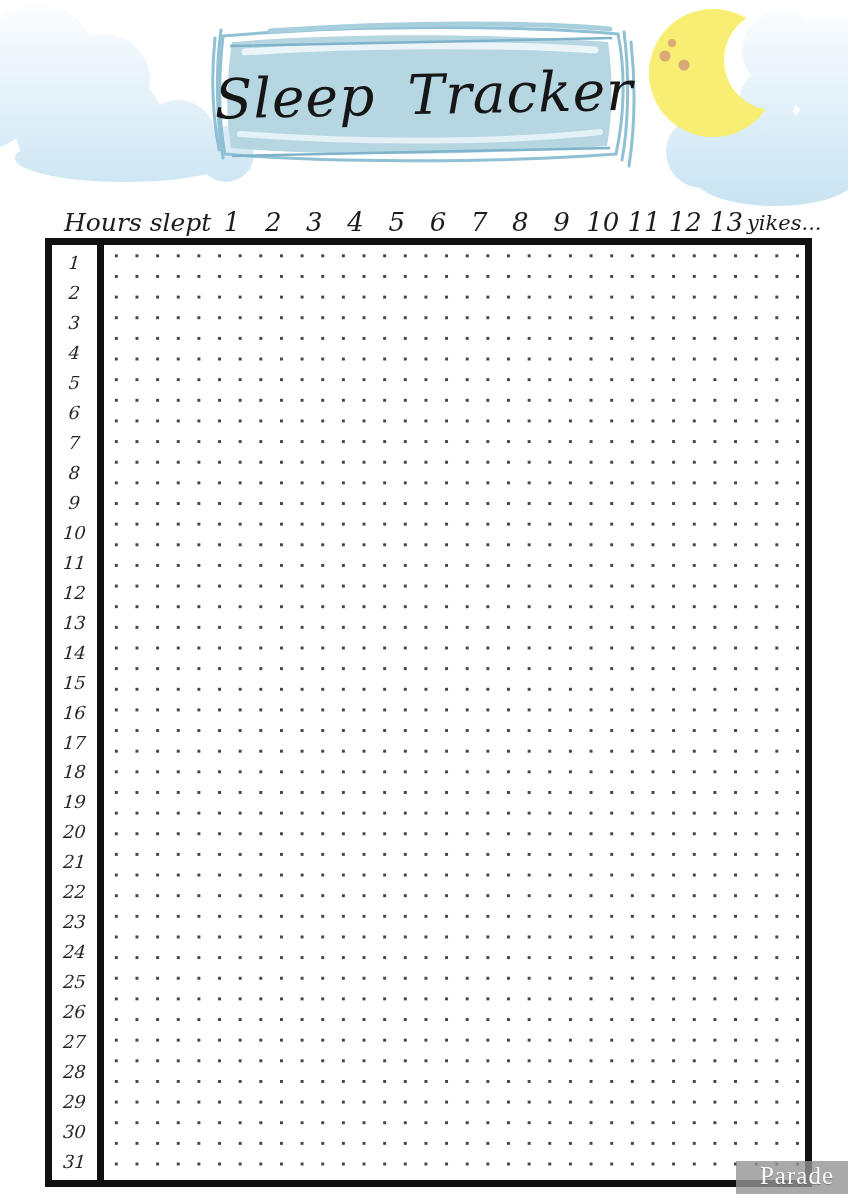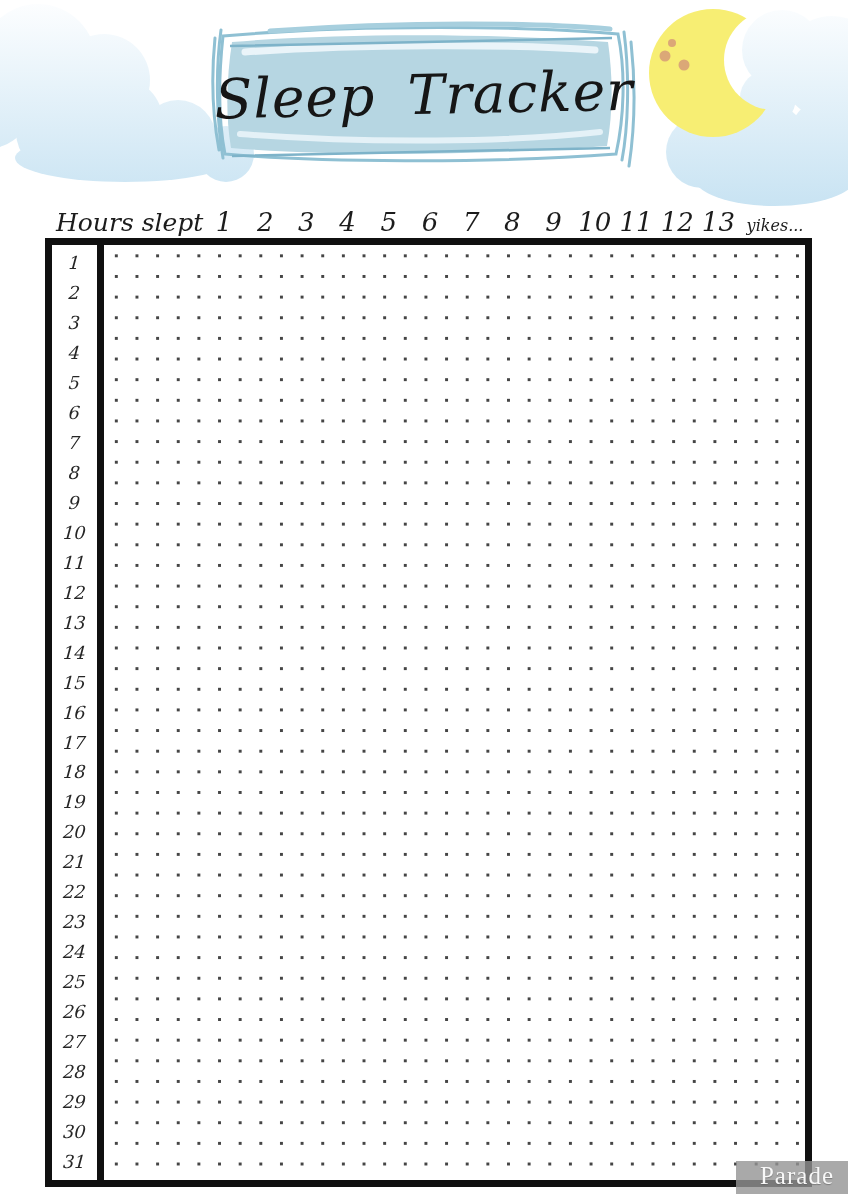--- a/index.html
+++ b/index.html
@@ -18,27 +18,27 @@
     position:relative; z-index:1; margin:0; width:100%; height:100%;
     display:flex; align-items:center; justify-content:center;
     font-size:55px; font-weight:400; font-style:italic;
     letter-spacing:1px; word-spacing:14px; color:#161616;
     transform:rotate(-1.2deg);
     font-family:"DejaVu Serif", serif;
   }
 
   
   .header-row {
-    position:absolute; left:44px; top:197px; width:767px; height:41px;
+    position:absolute; left:52px; top:197px; width:767px; height:41px;
     display:flex; align-items:flex-end; color:#1c1c1c; font-style:italic;
   }
   .hours-label { font-size:25px; padding-left:12px; white-space:nowrap; line-height:1.2; }
   .hour-numbers { flex:1; display:flex; align-items:flex-end; }
   .hour-num { flex:1; text-align:center; font-size:26px; line-height:1.15; }
-  .yikes-label { width:72px; text-align:center; font-size:16px; line-height:1.3; padding-bottom:1px; }
+  .yikes-label { width:72px; text-align:center; font-size:21px; line-height:1.3; padding-bottom:1px; }
 
   
   .tracker-table {
     position:absolute; left:45px; top:238px; width:767px; height:949px;
     border:7px solid #101010; box-sizing:border-box; display:flex; background:#fff;
   }
   .day-col {
     width:45px; border-right:7px solid #101010; box-sizing:content-box;
     display:flex; flex-direction:column; padding:3px 0 3px 0;
   }

